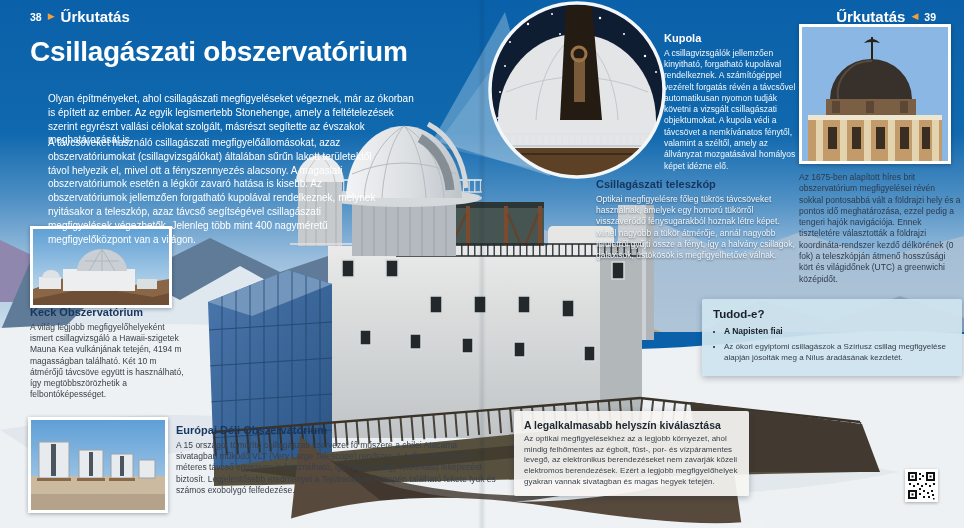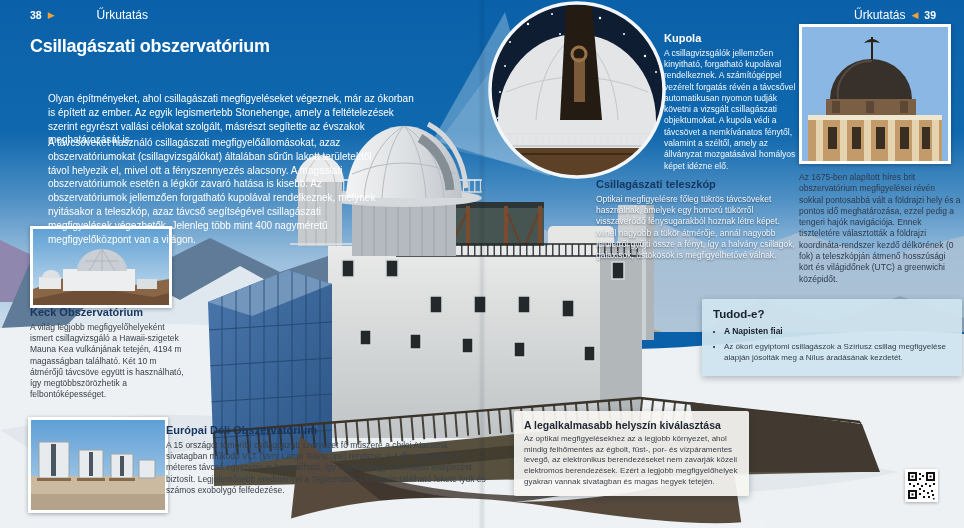--- a/index.html
+++ b/index.html
@@ -20,36 +20,36 @@
   .bg{left:0;top:0;z-index:0;}
   .gutter{
     left:478px;top:0;width:8px;height:528px;z-index:1;
     background:linear-gradient(90deg,rgba(0,20,40,0) 0%,rgba(0,20,40,.10) 50%,rgba(0,20,40,0) 100%);
   }
   
   .header{left:0;top:0;width:964px;height:30px;z-index:4;}
   .hdr-left{position:absolute;left:30px;top:8px;display:flex;align-items:center;gap:6px;}
   .hdr-right{position:absolute;right:28px;top:8px;display:flex;align-items:center;gap:6px;}
   .hdr-num{color:#fff;font-weight:bold;font-size:10.5px;}
-  .hdr-sec{color:#fff;font-weight:normal;font-size:12px;margin-left:36px;}
+  .hdr-sec{color:#fff;font-weight:bold;font-size:15px;}
   .hdr-arrow{color:var(--orange);font-size:9px;line-height:1;}
   
-  .title{left:30px;top:36px;width:430px;z-index:4;color:#fff;font-size:18px;font-weight:bold;letter-spacing:-0.3px;margin:0;}
+  .title{left:30px;top:36px;width:430px;z-index:4;color:#fff;font-size:28px;font-weight:bold;letter-spacing:-0.3px;margin:0;}
   .intro{z-index:4;color:#fff;font-size:10px;line-height:1.38;margin:18px;}
   .intro.p1{left:30px;top:74px;width:368px;}
   .intro.p2{left:30px;top:118px;width:334px;}
   
   .heading{font-weight:bold;color:var(--navy);font-size:11px;line-height:1.15;margin:0 0 3px 0;}
   .bodytext{font-size:8.5px;line-height:1.33;color:var(--ink);margin:0;}
   .photo{border:3px solid #fff;box-shadow:0 1px 4px rgba(0,20,50,.35);background:#9cc;z-index:3;}
   
   .keck-photo{left:30px;top:226px;}
   .keck-text{left:30px;top:306px;width:154px;z-index:3;}
   .eso-photo{left:28px;top:417px;}
-  .eso-text{left:166px;top:424px;width:320px;z-index:3;}
+  .eso-text{left:176px;top:424px;width:320px;z-index:3;}
   
   .kupola-text{left:664px;top:32px;width:134px;z-index:3;}
   .kupola-text .heading{color:#fff;}
   .kupola-text .bodytext{color:#f3f8fc;}
   .tele-text{left:596px;top:178px;width:202px;z-index:3;}
   .tele-text .bodytext{color:#f3f6f9;text-shadow:0 1px 2px rgba(8,30,60,.55);}
   
   .gw-photo{left:799px;top:24px;}
   .gw-text{left:799px;top:172px;width:162px;z-index:3;}
   .gw-text .bodytext{color:#2e3a4c;}

